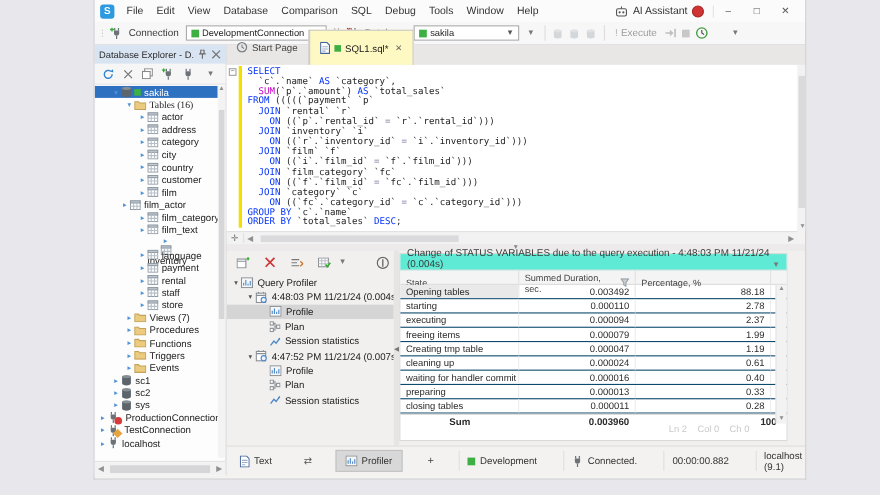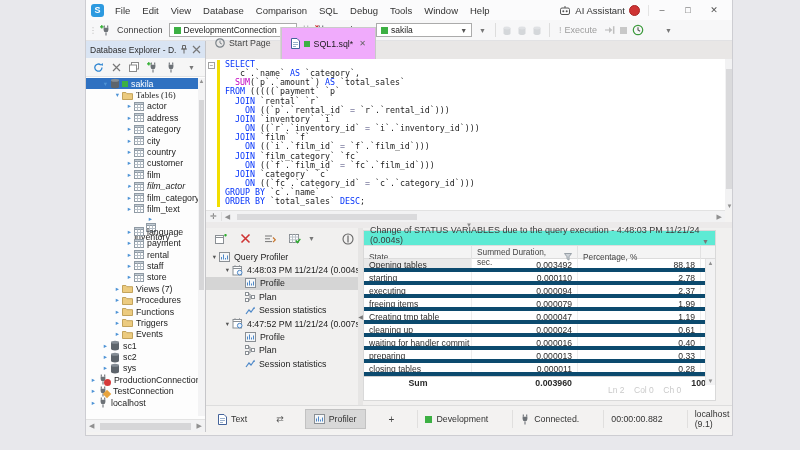--- a/index.html
+++ b/index.html
@@ -40,21 +40,21 @@
   .dot{width:7px;height:7px;border-radius:50%;display:inline-block;flex:none;margin-left:-4px;margin-top:5px}
   .dmd{width:6px;height:6px;display:inline-block;flex:none;transform:rotate(45deg);margin-left:-4px;margin-top:5px}
   #sb-vscroll{position:absolute;top:37px;right:0;width:7px;bottom:16px;background:#f3f3f4}
   #sb-vthumb{position:absolute;left:1px;right:1px;top:22px;height:190px;background:#d6d6d8}
   #sb-hscroll{position:absolute;left:0;right:0;bottom:0;height:13px;background:#f2f2f3;border-top:1px solid #e3e3e3;display:flex;align-items:center}
   #sb-hthumb{height:7px;background:#d6d6d8;flex:1;margin:0 3px}
   .scroll-arrow{color:#909090;font-size:7px;padding:0 3px}
   
   #tabstrip{position:absolute;left:120px;top:41px;right:0;height:18px;background:#e9e7e6;display:flex;align-items:flex-end}
   .tab{height:32px;display:flex;align-items:center;gap:4px;padding:0 9px;font-size:8.8px;color:#444;border-right:1px solid #d7d5d4}
-  .tab.active{background:#f0abfc;border:1px solid #c9c9c9;border-bottom:none;color:#1a1a1a}
+  .tab.active{background:#fef9c3;border:1px solid #c9c9c9;border-bottom:none;color:#1a1a1a}
   .tab .closex{color:#666;font-size:8px;margin-left:2px}
   #editor{position:absolute;left:120px;top:59px;width:519px;height:151px;background:#fff;overflow:hidden}
   #gutter{position:absolute;left:0;top:0;width:11px;bottom:0;background:#fff}
   #foldbox{position:absolute;left:2px;top:3px;width:7px;height:7px;border:1px solid #a0a0a0;color:#555;font-size:6px;line-height:5px;text-align:center;background:#fff}
   #changebar{position:absolute;left:11px;top:1px;width:3px;height:147px;background:#f2de00}
   #code{position:absolute;left:19px;top:1px;right:10px;font-family:"DejaVu Sans Mono",monospace;font-size:8.3px;line-height:9.15px;white-space:pre}
   .t-k{color:#0433fa}.t-f{color:#c000c0}.t-i{color:#222}.t-o{color:#7d7da0}.t-p{color:#222}
   #ed-vscroll{position:absolute;left:639px;top:59px;width:9px;height:151px;background:#f2f2f3}
   #ed-vthumb{position:absolute;left:1px;right:1px;top:10px;height:120px;background:#dadadc}
   #ed-hscroll{position:absolute;left:120px;top:210px;width:519px;height:12px;background:#f2f2f3;border-top:1px solid #e2e2e2;display:flex;align-items:center}
@@ -73,21 +73,21 @@
   .prow .arr{width:9px;font-size:6.5px;color:#555;text-align:center;flex:none}
   .prow.sel{background:#d5d5d5}
   .prow .lbl{margin-left:4px}
   #p-divider{position:absolute;left:152px;top:0;width:5px;bottom:0;background:#e6e5e4;display:flex;align-items:center;justify-content:center}
   #p-divider .c{color:#777;font-size:6px}
   #sv{position:absolute;left:157px;top:2px;width:353px;bottom:4px;background:#fff;border:1px solid #d9d9d9}
   #sv-title{height:15px;background:#5eead4;border-bottom:1px solid #dedede;display:flex;align-items:flex-end;padding:0 6px;font-size:9px;color:#3a3a3a}
   #sv-title .carat{margin-left:auto;color:#777;font-size:7px}
   #sv-cols{display:grid;grid-template-columns:108px 106px 123px;height:13px;border-bottom:1px solid #dcdcdc;background:#f4f4f4;font-size:8.3px;color:#444}
   #sv-cols div{padding:1px 5px;border-right:1px solid #e2e2e2;display:flex;align-items:center;gap:3px}
-  .svrow{display:grid;grid-template-columns:108px 106px 123px;height:13px;font-size:8.6px;border-bottom:4px solid #0c4a6e}
+  .svrow{display:grid;grid-template-columns:108px 106px 123px;height:13px;font-size:8.6px;border-bottom:1px solid #0c4a6e}
   .svrow div{padding:1px 5px;border-right:1px solid #ededed;white-space:nowrap;overflow:hidden}
   .svrow .num{text-align:right}
   .svrow .state.sel{background:#e9e9e9}
   #sv-sum{display:grid;grid-template-columns:108px 106px 134px;height:14px;font-weight:bold;font-size:8.8px;border-top:1px solid #cfcfcf}
   #sv-sum div{padding:1px 6px}
   #sv-sum .c1{text-align:center}
   #sv-sum .num{text-align:right}
   #sv-vscroll{position:absolute;right:0;top:28px;width:10px;bottom:15px;background:#f2f2f3;border-left:1px solid #e3e3e3;display:flex;flex-direction:column;align-items:center;justify-content:space-between;padding:1px 0}
   #ghost{position:absolute;left:402px;top:157px;font-size:8.5px;color:#555;opacity:.32;white-space:pre}
   
@@ -354,21 +354,21 @@
           <span class="arr">▸</span>
           <span class="ico">
             <svg width="10" height="9" viewBox="0 0 10 9">
               <rect x=".5" y=".5" width="9" height="8" fill="#fff" stroke="#8f9aa4"></rect>
               <rect x=".5" y=".5" width="9" height="2" fill="#c3ccd4" stroke="#8f9aa4"></rect>
               <path d="M3.5 2.5v6M6.5 2.5v6M.5 5.5h9" stroke="#b6bfc7" fill="none"></path>
             </svg>
           </span>
           <span class="lbl">film</span>
         </div>
-        <div class="trow" style="padding-left: 39px; font-style: italic;">
+        <div class="trow" style="padding-left: 23px;">
           <span class="arr">▸</span>
           <span class="ico">
             <svg width="10" height="9" viewBox="0 0 10 9">
               <rect x=".5" y=".5" width="9" height="8" fill="#fff" stroke="#8f9aa4"></rect>
               <rect x=".5" y=".5" width="9" height="2" fill="#c3ccd4" stroke="#8f9aa4"></rect>
               <path d="M3.5 2.5v6M6.5 2.5v6M.5 5.5h9" stroke="#b6bfc7" fill="none"></path>
             </svg>
           </span>
           <span class="lbl">film_actor</span>
         </div>

